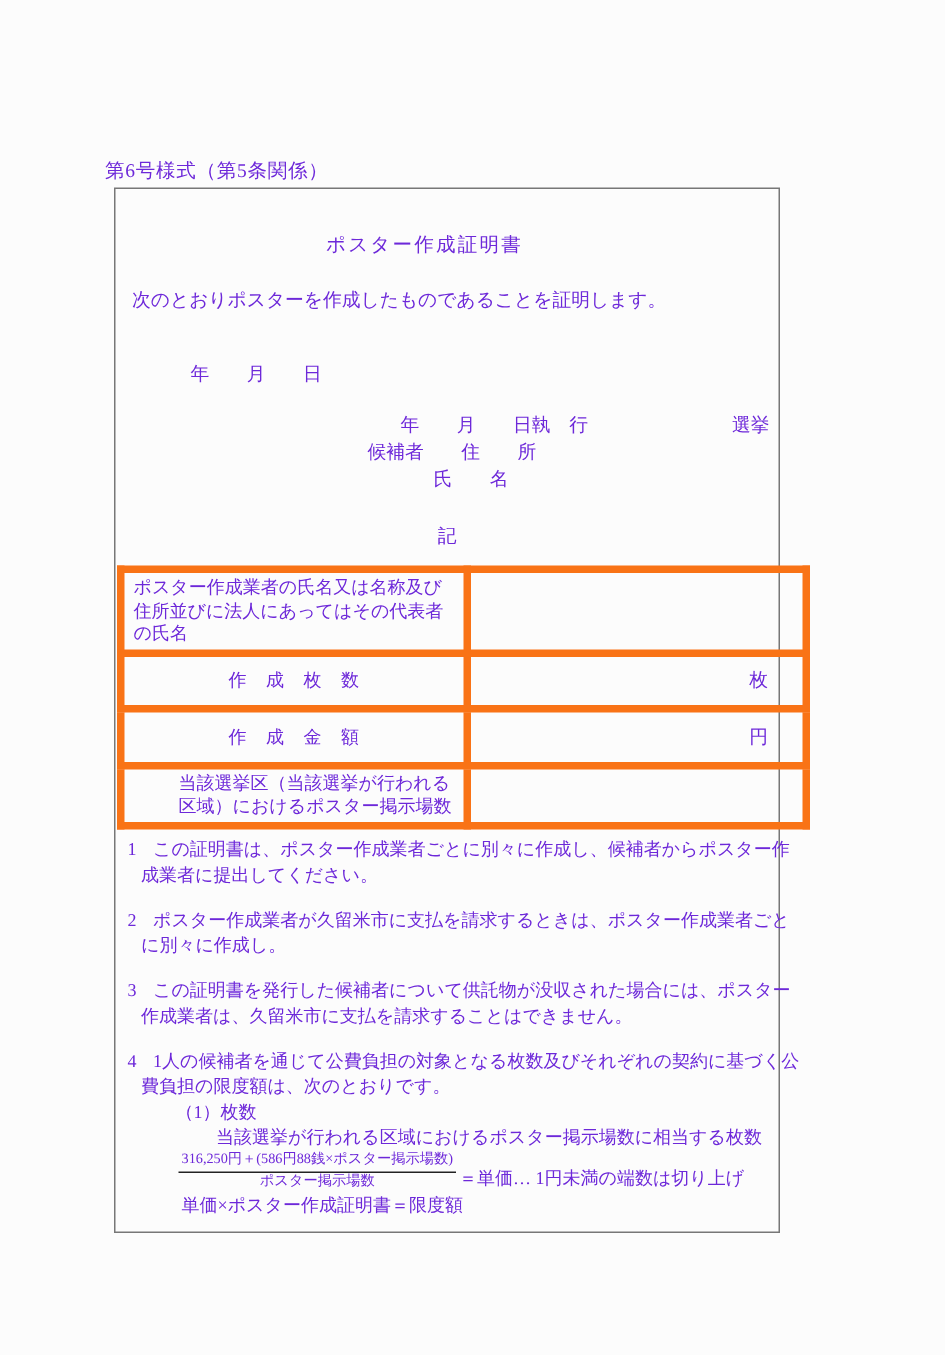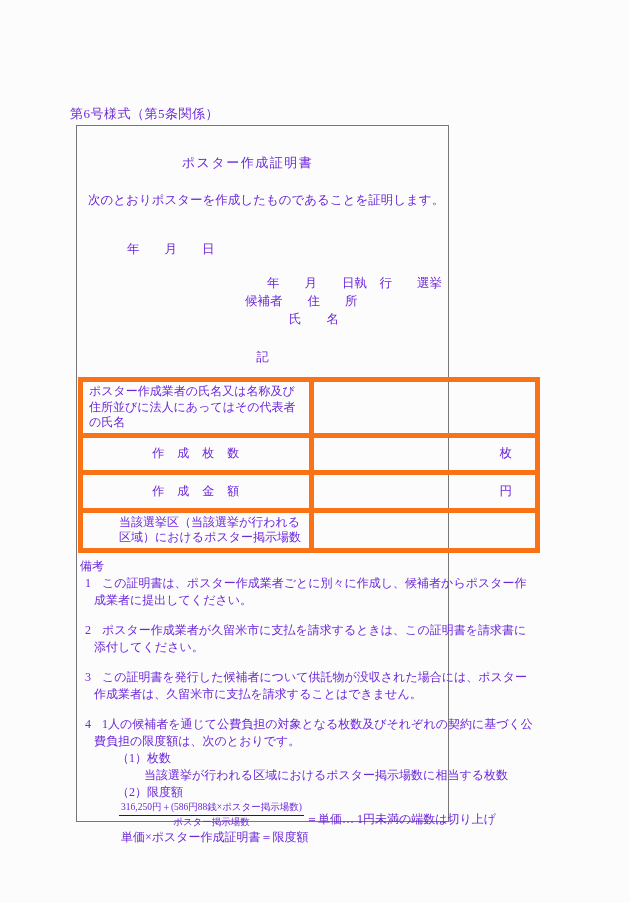--- a/index.html
+++ b/index.html
@@ -21,21 +21,21 @@
     position: absolute;
     left: 70px;
     top: 91px;
     font-size: 13px;
     letter-spacing: 0.5px;
   }
   .outer-box {
     position: absolute;
     left: 76px;
     top: 111px;
-    width: 373px;
+    width: 444px;
     height: 697px;
     border: 1px solid #777;
     box-sizing: border-box;
     background: #fcfcfc;
   }
   .doc-title {
     position: absolute;
     top: 28px;
     left: 0;
     right: 30px;
@@ -209,41 +209,39 @@
       <tr class="r4">
         <td class="lbl">当該選挙区（当該選挙が行われる区域）におけるポスター掲示場数</td>
         <td class="val">
           <span></span><span></span>
         </td>
       </tr>
     </tbody>
       </table>
 
     <div class="notes">
-      <div class="notes-heading">備考</div>
 
       <div class="note-item note-first">
         <span class="note-num">1</span><span>この証明書は、ポスター作成業者ごとに別々に作成し、候補者からポスター作成業者に提出してください。</span>
       </div>
 
       <div class="note-item">
-        <span class="note-num">2</span><span>ポスター作成業者が久留米市に支払を請求するときは、この証明書を請求書に添付してください。</span>
+        <span class="note-num">2</span><span>ポスター作成業者が久留米市に支払を請求するときは、ポスター作成業者ごとに別々に作成し。</span>
       </div>
 
       <div class="note-item">
         <span class="note-num">3</span><span>この証明書を発行した候補者について供託物が没収された場合には、ポスター作成業者は、久留米市に支払を請求することはできません。</span>
       </div>
 
       <div class="note-item">
         <span class="note-num">4</span><span>1人の候補者を通じて公費負担の対象となる枚数及びそれぞれの契約に基づく公費負担の限度額は、次のとおりです。</span>
       </div>
 
       <div class="sub-head">（1）枚数</div>
       <div class="sub-text">当該選挙が行われる区域におけるポスター掲示場数に相当する枚数</div>
-      <div class="sub-head">（2）限度額</div>
 
       <div class="formula-line">
         <span class="fraction">
           <span class="numer">316,250円＋(586円88銭×ポスター掲示場数)</span>
           <span class="denom">ポスター掲示場数</span>
         </span>
         <span class="formula-eq">＝単価… 1円未満の端数は切り上げ</span>
       </div>
       <div class="formula-line2">単価×ポスター作成証明書＝限度額</div>
     </div>

